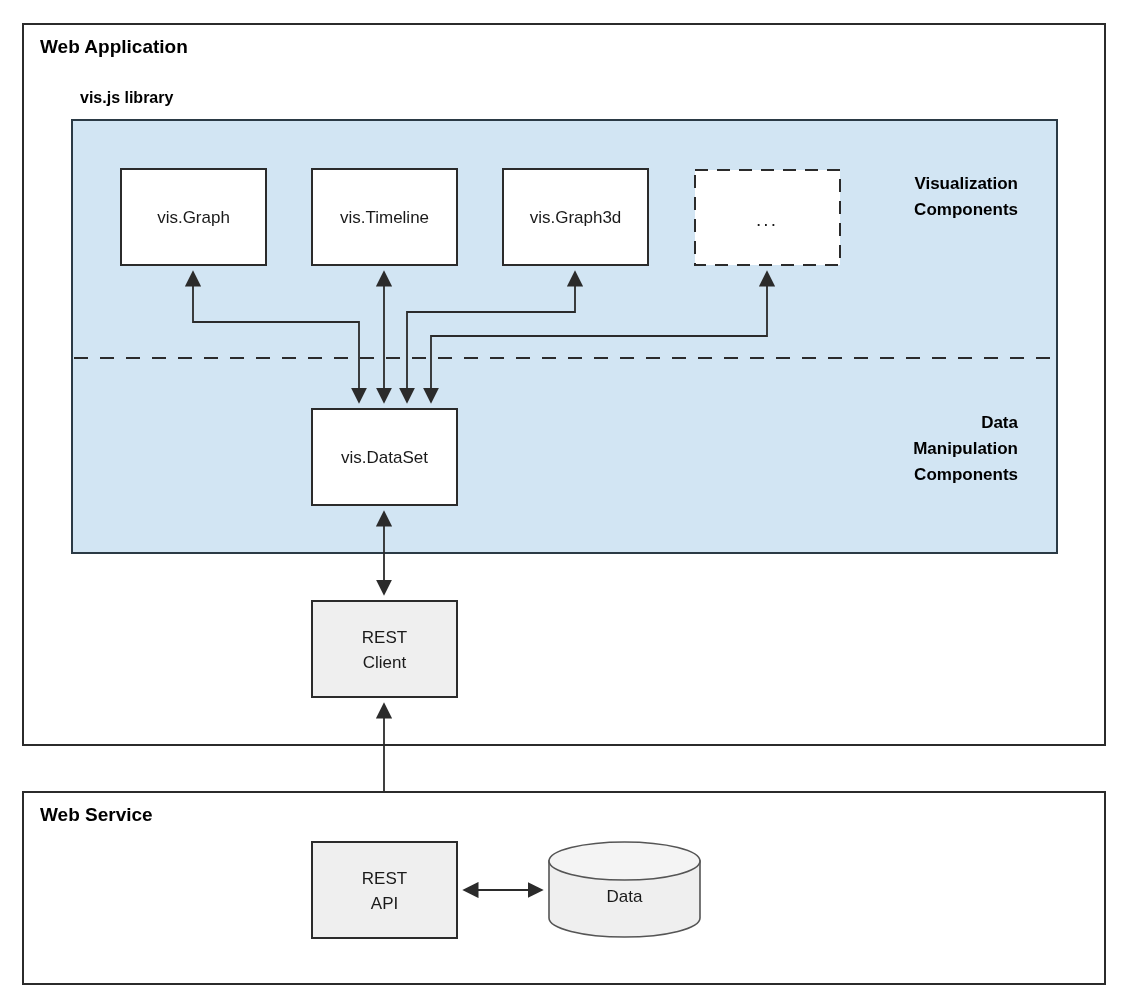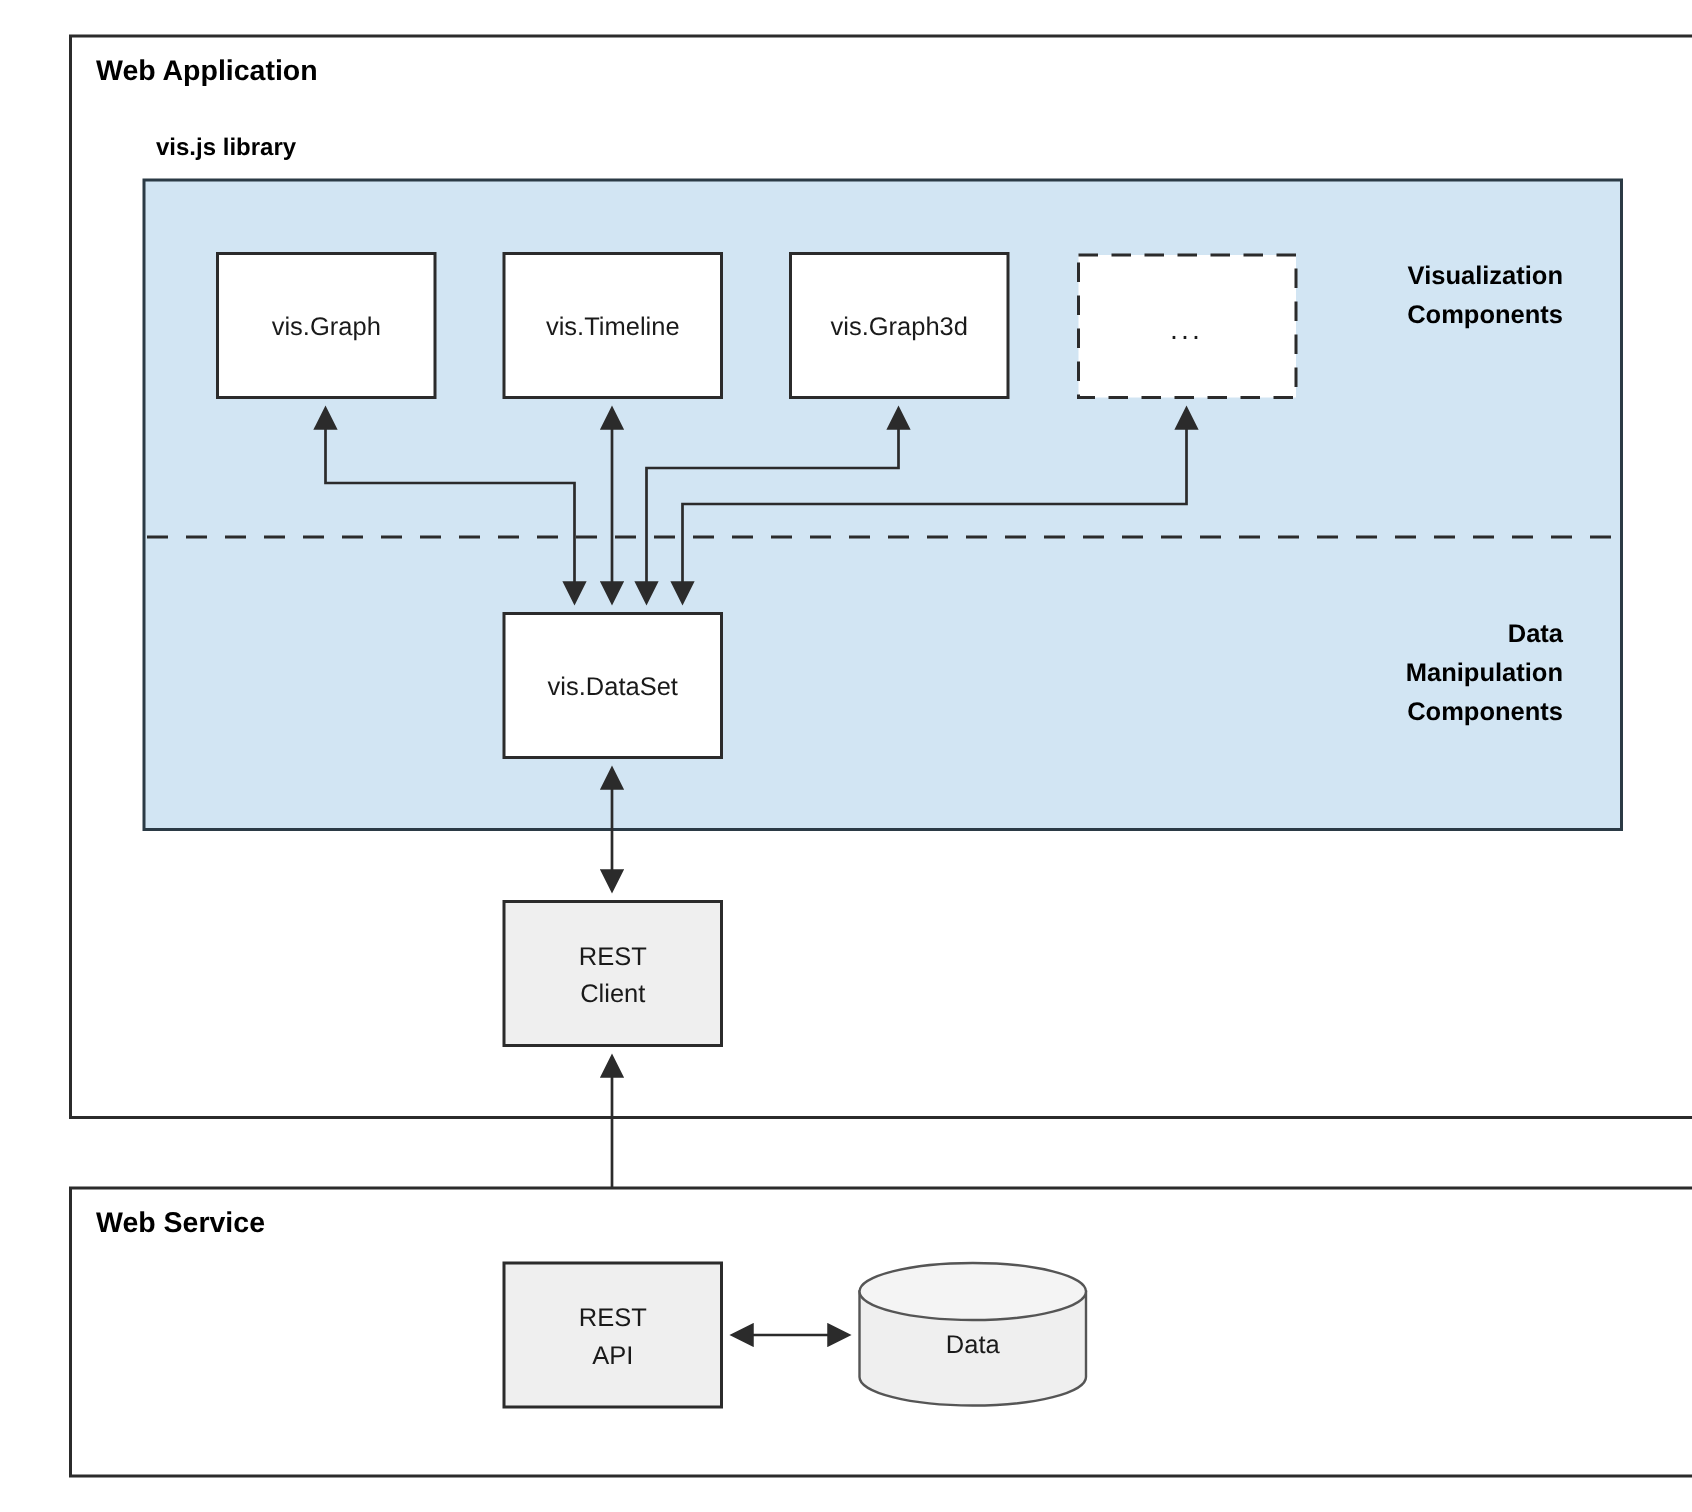--- a/index.html
+++ b/index.html
@@ -11,21 +11,20 @@
   body {
     width: 1128px;
     height: 1008px;
     font-family: "Liberation Sans", sans-serif;
     overflow: hidden;
   }
   #diagram-root {
     position: relative;
     width: 910px;
     height: 1008px;
-    margin-left: 24px;
   }
   svg#diagram {
     display: block;
     width: 1128px;
     height: 1008px;
   }
   .container-rect {
     fill: #ffffff;
     stroke: #2b2b2b;
     stroke-width: 2;

